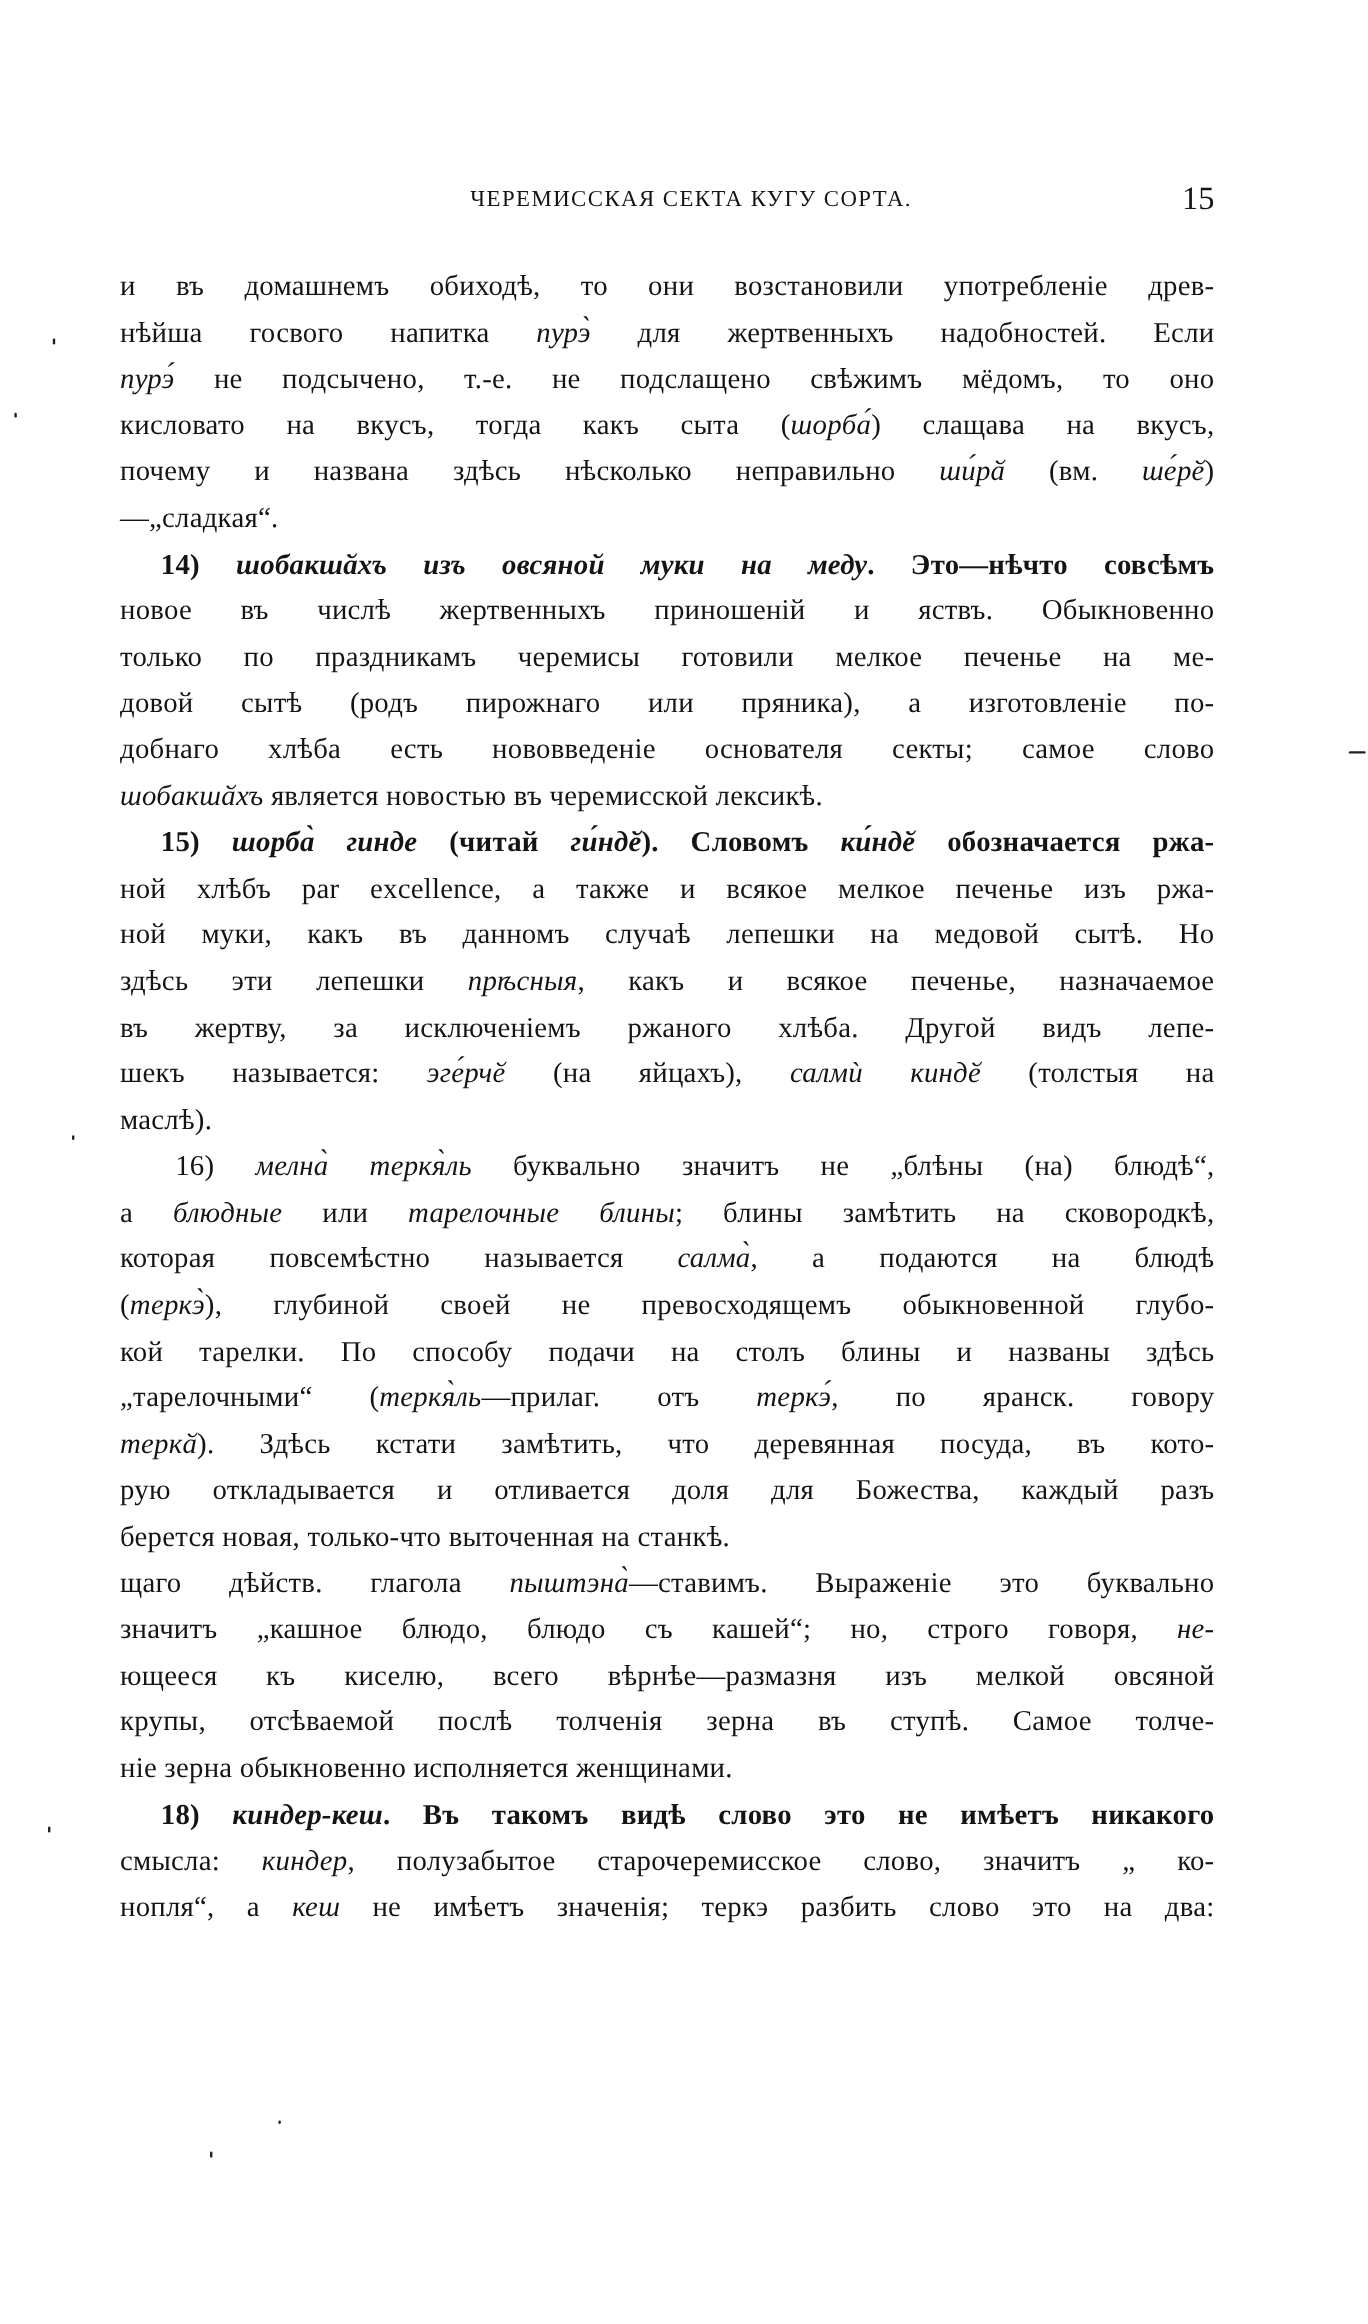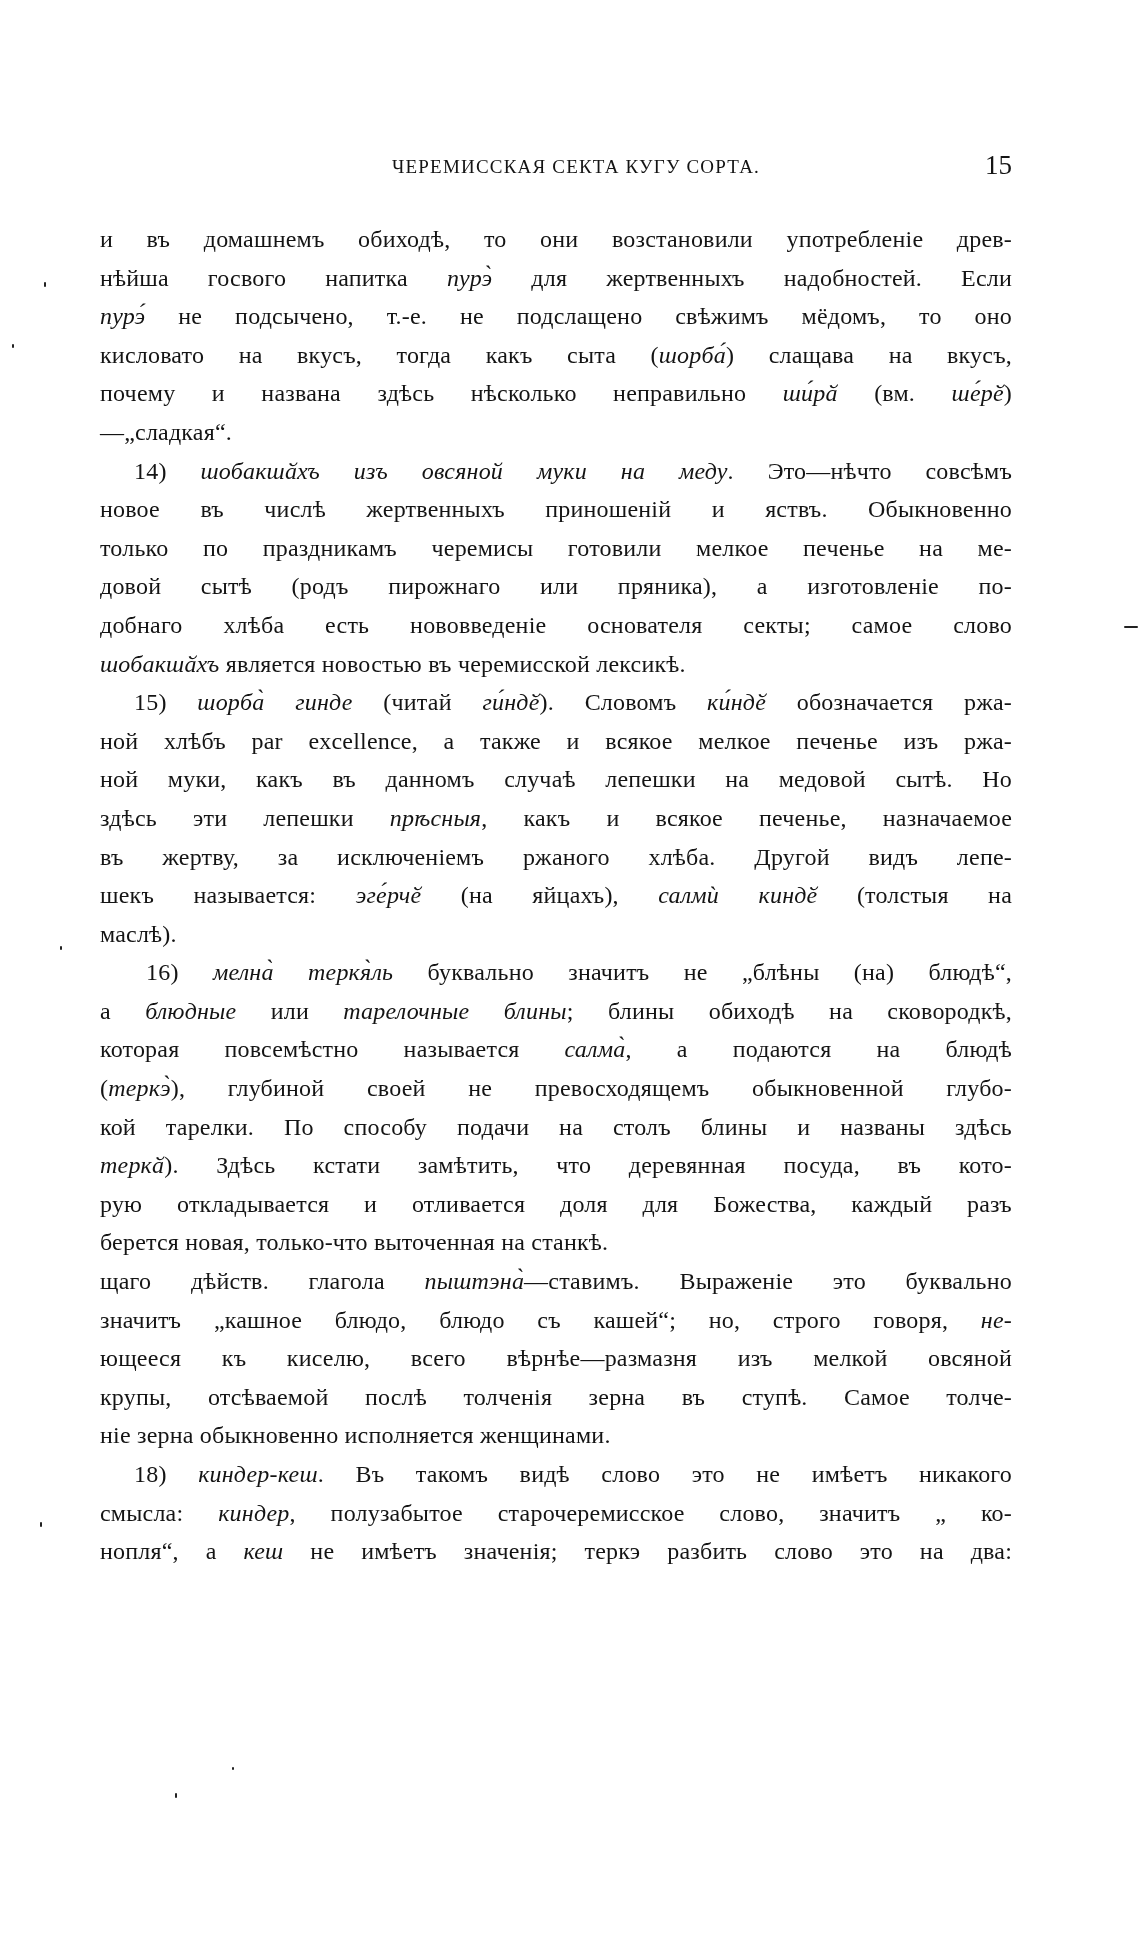--- a/index.html
+++ b/index.html
@@ -58,20 +58,21 @@
     white-space: nowrap;
     text-align: justify;
     text-align-last: justify;
     letter-spacing: 0.2px;
   }
   .line.last {
     text-align-last: left;
   }
   .line.indent {
     padding-left: 34px;
+    font-weight: bold;
   }
   .line.indent-wide {
     padding-left: 46px;
   }
   i {
     font-style: italic;
     margin-top: 24px;
   }
   .speck {
     position: absolute;
@@ -102,24 +103,25 @@
       <div class="line"><span>добнаго хлѣба есть нововведеніе основателя секты; самое слово</span></div>
       <div class="line last"><i>шобакшӑхъ</i><span> является новостью въ черемисской лексикѣ.</span></div>
       <div class="line indent"><span>15) </span><i>шорба̀ гинде</i><span> (читай </span><i>ги́ндӗ</i><span>). Словомъ </span><i>ки́ндӗ</i><span> обозначается ржа-</span></div>
       <div class="line"><span>ной хлѣбъ par excellence, а также и всякое мелкое печенье изъ ржа-</span></div>
       <div class="line"><span>ной муки, какъ въ данномъ случаѣ лепешки на медовой сытѣ. Но</span></div>
       <div class="line"><span>здѣсь эти лепешки </span><i>прѣсныя</i><span>, какъ и всякое печенье, назначаемое</span></div>
       <div class="line"><span>въ жертву, за исключеніемъ ржаного хлѣба. Другой видъ лепе-</span></div>
       <div class="line"><span>шекъ называется: </span><i>эге́рчӗ</i><span> (на яйцахъ), </span><i>салмѝ киндӗ</i><span> (толстыя на</span></div>
       <div class="line last"><span>маслѣ).</span></div>
       <div class="line indent-wide"><span>16) </span><i>мелна̀ теркя̀ль</i><span> буквально значитъ не „блѣны (на) блюдѣ“,</span></div>
-      <div class="line"><span>а </span><i>блюдные</i><span> или </span><i>тарелочные блины</i><span>; блины обиходѣ на сковородкѣ,</span></div>
+      <div class="line"><span>а </span><i>блюдные</i><span> или </span><i>тарелочные блины</i><span>; блины замѣтить на сковородкѣ,</span></div>
       <div class="line"><span>которая повсемѣстно называется </span><i>салма̀</i><span>, а подаются на блюдѣ</span></div>
       <div class="line"><span>(</span><i>теркэ̀</i><span>), глубиной своей не превосходящемъ обыкновенной глубо-</span></div>
       <div class="line"><span>кой тарелки. По способу подачи на столъ блины и названы здѣсь</span></div>
+      <div class="line"><span>„тарелочными“ (</span><i>теркя̀ль</i><span>—прилаг. отъ </span><i>теркэ́</i><span>, по яранск. говору</span></div>
       <div class="line"><i>теркӑ</i><span>). Здѣсь кстати замѣтить, что деревянная посуда, въ кото-</span></div>
       <div class="line"><span>рую откладывается и отливается доля для Божества, каждый разъ</span></div>
       <div class="line last"><span>берется новая, только-что выточенная на станкѣ.</span></div>
       <div class="line"><span>щаго дѣйств. глагола </span><i>пыштэна̀</i><span>—ставимъ. Выраженіе это буквально</span></div>
       <div class="line"><span>значитъ „кашное блюдо, блюдо съ кашей“; но, строго говоря, </span><i>не-</i></div>
       <div class="line"><span>ющееся къ киселю, всего вѣрнѣе—размазня изъ мелкой овсяной</span></div>
       <div class="line"><span>крупы, отсѣваемой послѣ толченія зерна въ ступѣ. Самое толче-</span></div>
       <div class="line last"><span>ніе зерна обыкновенно исполняется женщинами.</span></div>
       <div class="line indent"><span>18) </span><i>киндер-кеш</i><span>. Въ такомъ видѣ слово это не имѣетъ никакого</span></div>
       <div class="line"><span>смысла: </span><i>киндер</i><span>, полузабытое старочеремисское слово, значитъ „ ко-</span></div>

